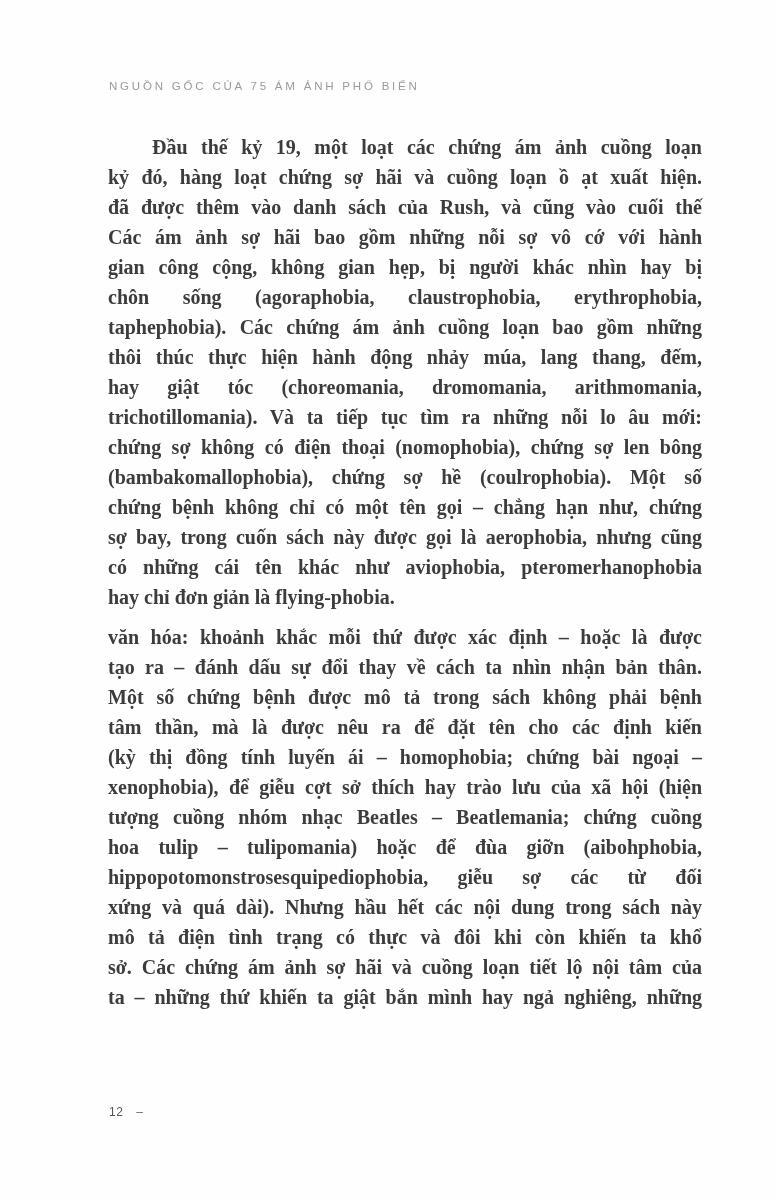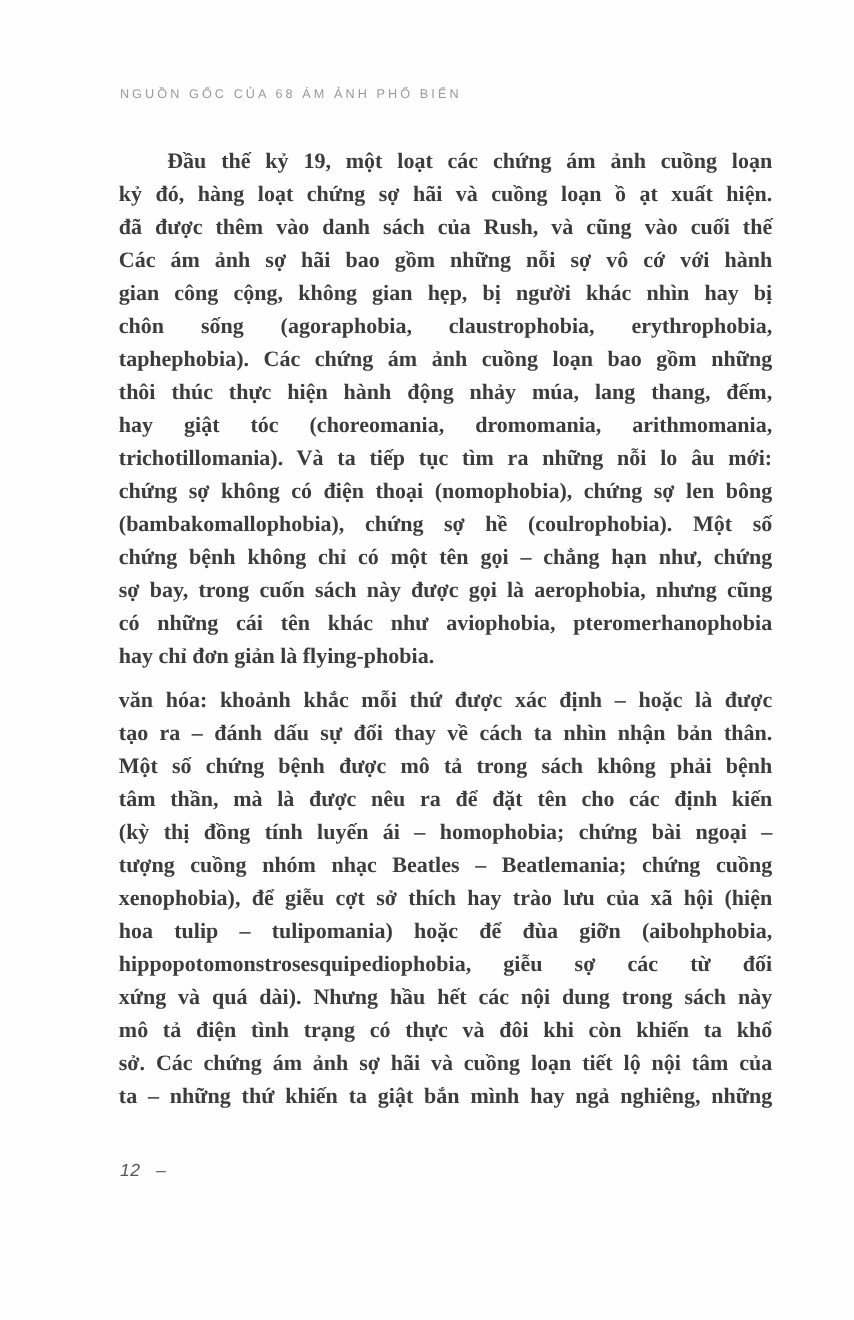--- a/index.html
+++ b/index.html
@@ -45,39 +45,38 @@
     text-align: justify;
     text-align-last: justify;
     white-space: normal;
     font-weight: bold;
   }
   .line.first { text-indent: 44px; }
   .line.para-last { text-align-last: left; }
   .page-footer {
     position: absolute;
     left: 109px;
-    top: 1056px;
+    top: 1105px;
     font-family: "Liberation Sans", sans-serif;
-    font-size: 16px;
+    font-size: 12px;
     color: #565656;
     letter-spacing: 0.5px;
-    font-style: italic;
   }
   .page-footer .dash {
     display: inline-block;
     margin-left: 9px;
     color: #6a6a6a;
   }
 </style>
 </head>
 <body>
 
 <div class="page">
 
-  <div class="running-header">NGUỒN GỐC CỦA 68 ÁM ẢNH PHỔ BIẾN</div>
+  <div class="running-header">NGUỒN GỐC CỦA 75 ÁM ẢNH PHỔ BIẾN</div>
 
   <main class="body-text">
 
   <div class="para">
         <div class="line first">Đầu thế kỷ 19, một loạt các chứng ám ảnh cuồng loạn</div>
         <div class="line">kỷ đó, hàng loạt chứng sợ hãi và cuồng loạn ồ ạt xuất hiện.</div>
         <div class="line">đã được thêm vào danh sách của Rush, và cũng vào cuối thế</div>
         <div class="line">Các ám ảnh sợ hãi bao gồm những nỗi sợ vô cớ với hành</div>
         <div class="line">gian công cộng, không gian hẹp, bị người khác nhìn hay bị</div>
         <div class="line">chôn sống (agoraphobia, claustrophobia, erythrophobia,</div>
@@ -91,22 +90,22 @@
         <div class="line">sợ bay, trong cuốn sách này được gọi là aerophobia, nhưng cũng</div>
         <div class="line">có những cái tên khác như aviophobia, pteromerhanophobia</div>
         <div class="line para-last">hay chỉ đơn giản là flying-phobia.</div>
       </div>
       <div class="para">
         <div class="line">văn hóa: khoảnh khắc mỗi thứ được xác định – hoặc là được</div>
         <div class="line">tạo ra – đánh dấu sự đổi thay về cách ta nhìn nhận bản thân.</div>
         <div class="line">Một số chứng bệnh được mô tả trong sách không phải bệnh</div>
         <div class="line">tâm thần, mà là được nêu ra để đặt tên cho các định kiến</div>
         <div class="line">(kỳ thị đồng tính luyến ái – homophobia; chứng bài ngoại –</div>
+        <div class="line">xenophobia), để giễu cợt sở thích hay trào lưu của xã hội (hiện</div>
         <div class="line">tượng cuồng nhóm nhạc Beatles – Beatlemania; chứng cuồng</div>
-        <div class="line">xenophobia), để giễu cợt sở thích hay trào lưu của xã hội (hiện</div>
         <div class="line">hoa tulip – tulipomania) hoặc để đùa giỡn (aibohphobia,</div>
         <div class="line">hippopotomonstrosesquipediophobia, giễu sợ các từ đối</div>
         <div class="line">xứng và quá dài). Nhưng hầu hết các nội dung trong sách này</div>
         <div class="line">mô tả điện tình trạng có thực và đôi khi còn khiến ta khổ</div>
         <div class="line">sở. Các chứng ám ảnh sợ hãi và cuồng loạn tiết lộ nội tâm của</div>
         <div class="line">ta – những thứ khiến ta giật bắn mình hay ngả nghiêng, những</div>
       </div>
     </main>
 
   <div class="page-footer">

